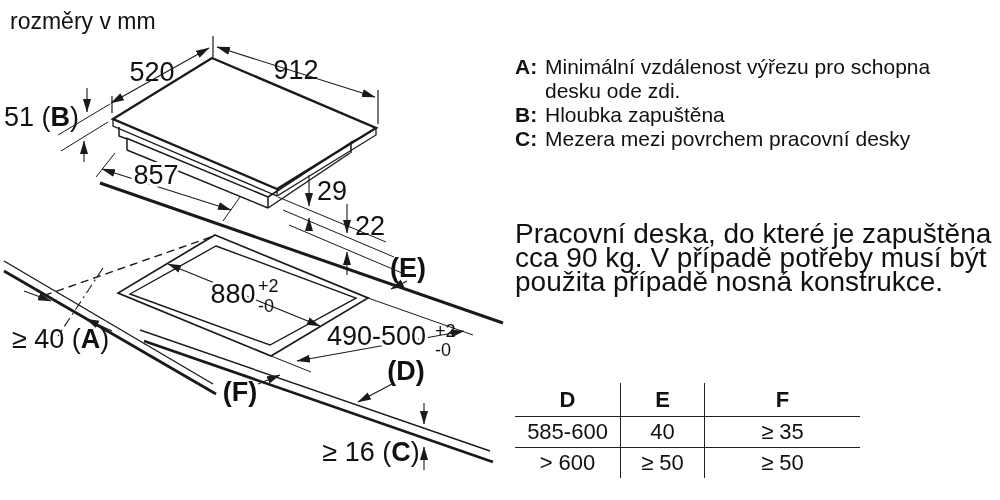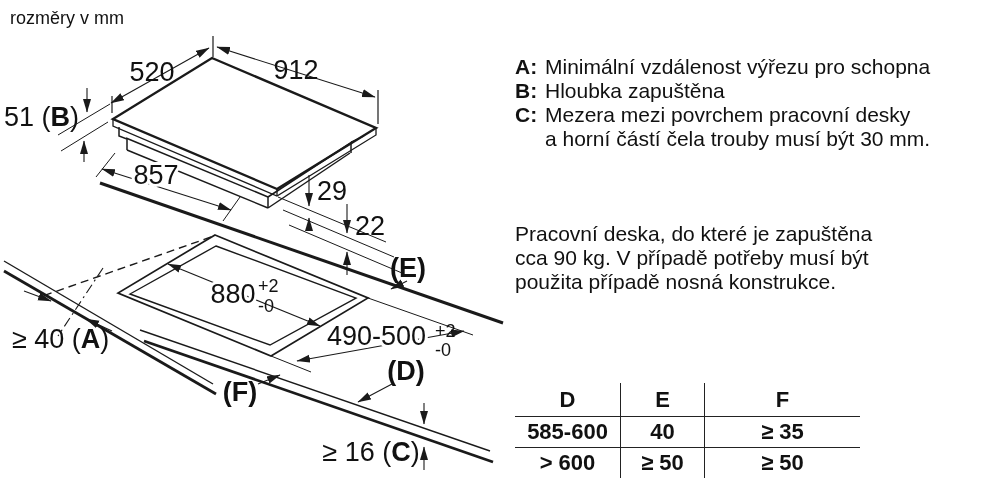--- a/index.html
+++ b/index.html
@@ -1,30 +1,30 @@
 <!DOCTYPE html>
 <html><head>
 <meta charset="utf-8">
 <style>
   html,body{margin:0;padding:0;background:#fff;}
   body{width:1000px;height:500px;position:relative;overflow:hidden;
        font-family:"Liberation Sans","DejaVu Sans",sans-serif;color:#111;}
   #stage{position:absolute;inset:0;}
-  .title{position:absolute;left:10px;top:8px;font-size:18px;}
+  .title{position:absolute;left:10px;top:8px;font-size:23px;}
   svg text{font-family:"Liberation Sans","DejaVu Sans",sans-serif;fill:#111;}
   .dimtxt{font-size:27px;}
   .toltxt{font-size:18px;}
   .halo{paint-order:stroke;stroke:#fff;stroke-width:6px;}
   .boldt{font-weight:bold;}
   .legend{position:absolute;left:515px;top:55px;width:480px;font-size:21px;line-height:24px;}
   .lg-line{display:flex;}
   .lg-key{flex:0 0 30px;font-weight:bold;}
-  .note{position:absolute;left:515px;top:222px;width:480px;font-size:21px;line-height:24px;}
+  .note{position:absolute;left:515px;top:222px;width:480px;font-size:28px;line-height:24px;}
   .dtable{position:absolute;left:515px;top:383px;border-collapse:collapse;font-size:22px;}
-  .dtable th,.dtable td{font-weight:bold;text-align:center;padding:0;}
+  .dtable th,.dtable td{font-weight:normal;text-align:center;padding:0;}
   .dtable th{font-weight:bold;height:33px;}
   .dtable td{height:30px;}
   .c1{width:105px;} .c2{width:83px;} .c3{width:155px;}
   .vr{border-right:1.6px solid #222;}
   .hb{border-bottom:1.6px solid #222;}
 </style>
 </head>
 <body>
 
 <div id="stage">
@@ -173,30 +173,30 @@
     </g>
   </svg>
 
   
   <div class="legend">
     <div class="lg-line">
       <span class="lg-key">A:</span>
       <span>Minimální vzdálenost výřezu pro schopna</span>
     </div>
     <div class="lg-line">
+      <span class="lg-key"></span>
+      <span>desku ode zdi.</span>
+    </div>
+    <div class="lg-line">
       <span class="lg-key">B:</span>
       <span>Hloubka zapuštěna</span>
     </div>
     <div class="lg-line">
       <span class="lg-key">C:</span>
       <span>Mezera mezi povrchem pracovní desky</span>
-    </div>
-    <div class="lg-line">
-      <span class="lg-key"></span>
-      <span>a horní částí čela trouby musí být 30 mm.</span>
     </div>
     <div class="lg-line">
       <span class="lg-key"></span>
     </div>
   </div>
 
   <div class="note">
     <div>Pracovní deska, do které je zapuštěna</div>
     <div>cca 90 kg. V případě potřeby musí být</div>
     <div>použita případě nosná konstrukce.</div>

